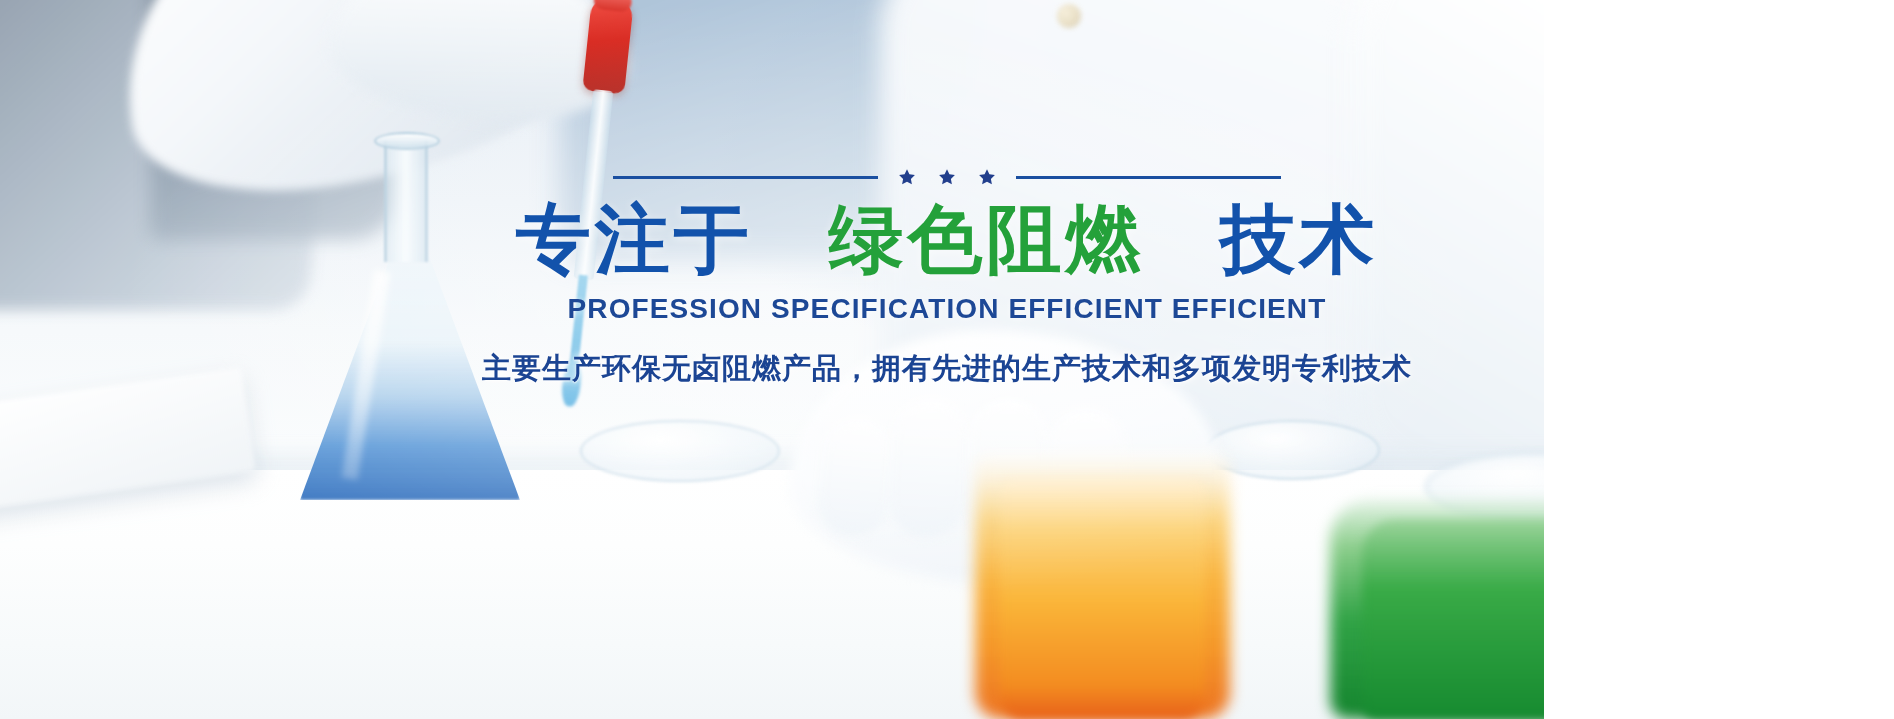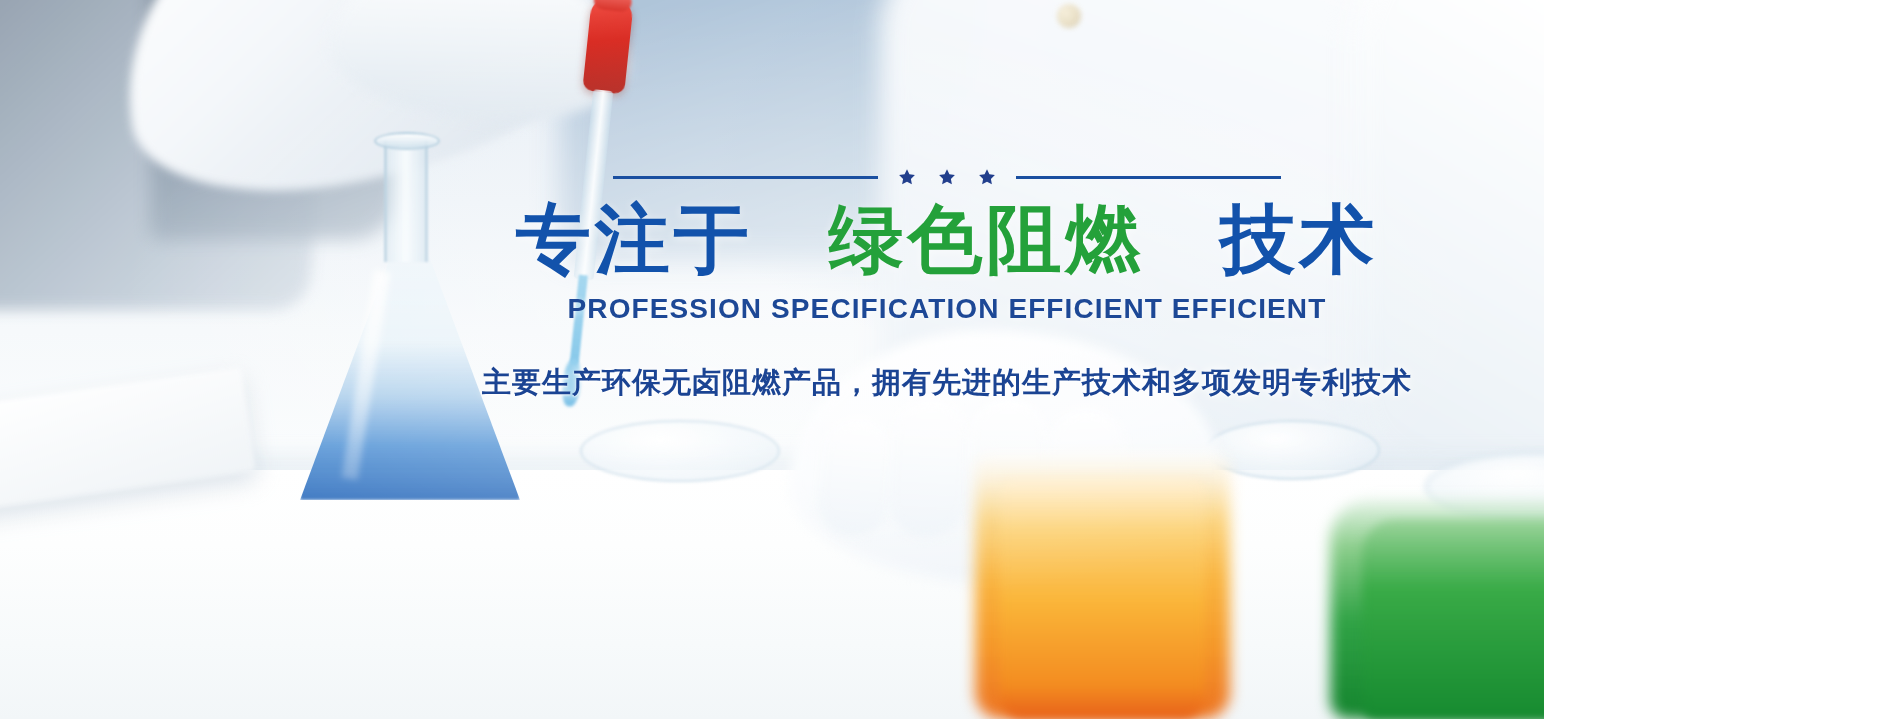--- a/index.html
+++ b/index.html
@@ -362,21 +362,21 @@
     margin-top:14px;
     font-size:28px;
     font-weight:bold;
     letter-spacing:1.1px;
     color:#1d4896;
     white-space:nowrap;
     text-shadow:0 1px 6px rgba(255,255,255,0.6);
   }
 
   .desc-cn {
-    margin-top:38px;
+    margin-top:24px;
     font-size:29px;
     font-weight:bold;
     letter-spacing:1px;
     color:#1b4493;
     white-space:nowrap;
     text-shadow:
       0 0 6px rgba(255,255,255,0.95),
       0 0 14px rgba(255,255,255,0.85),
       0 1px 2px rgba(255,255,255,0.9);
   }

